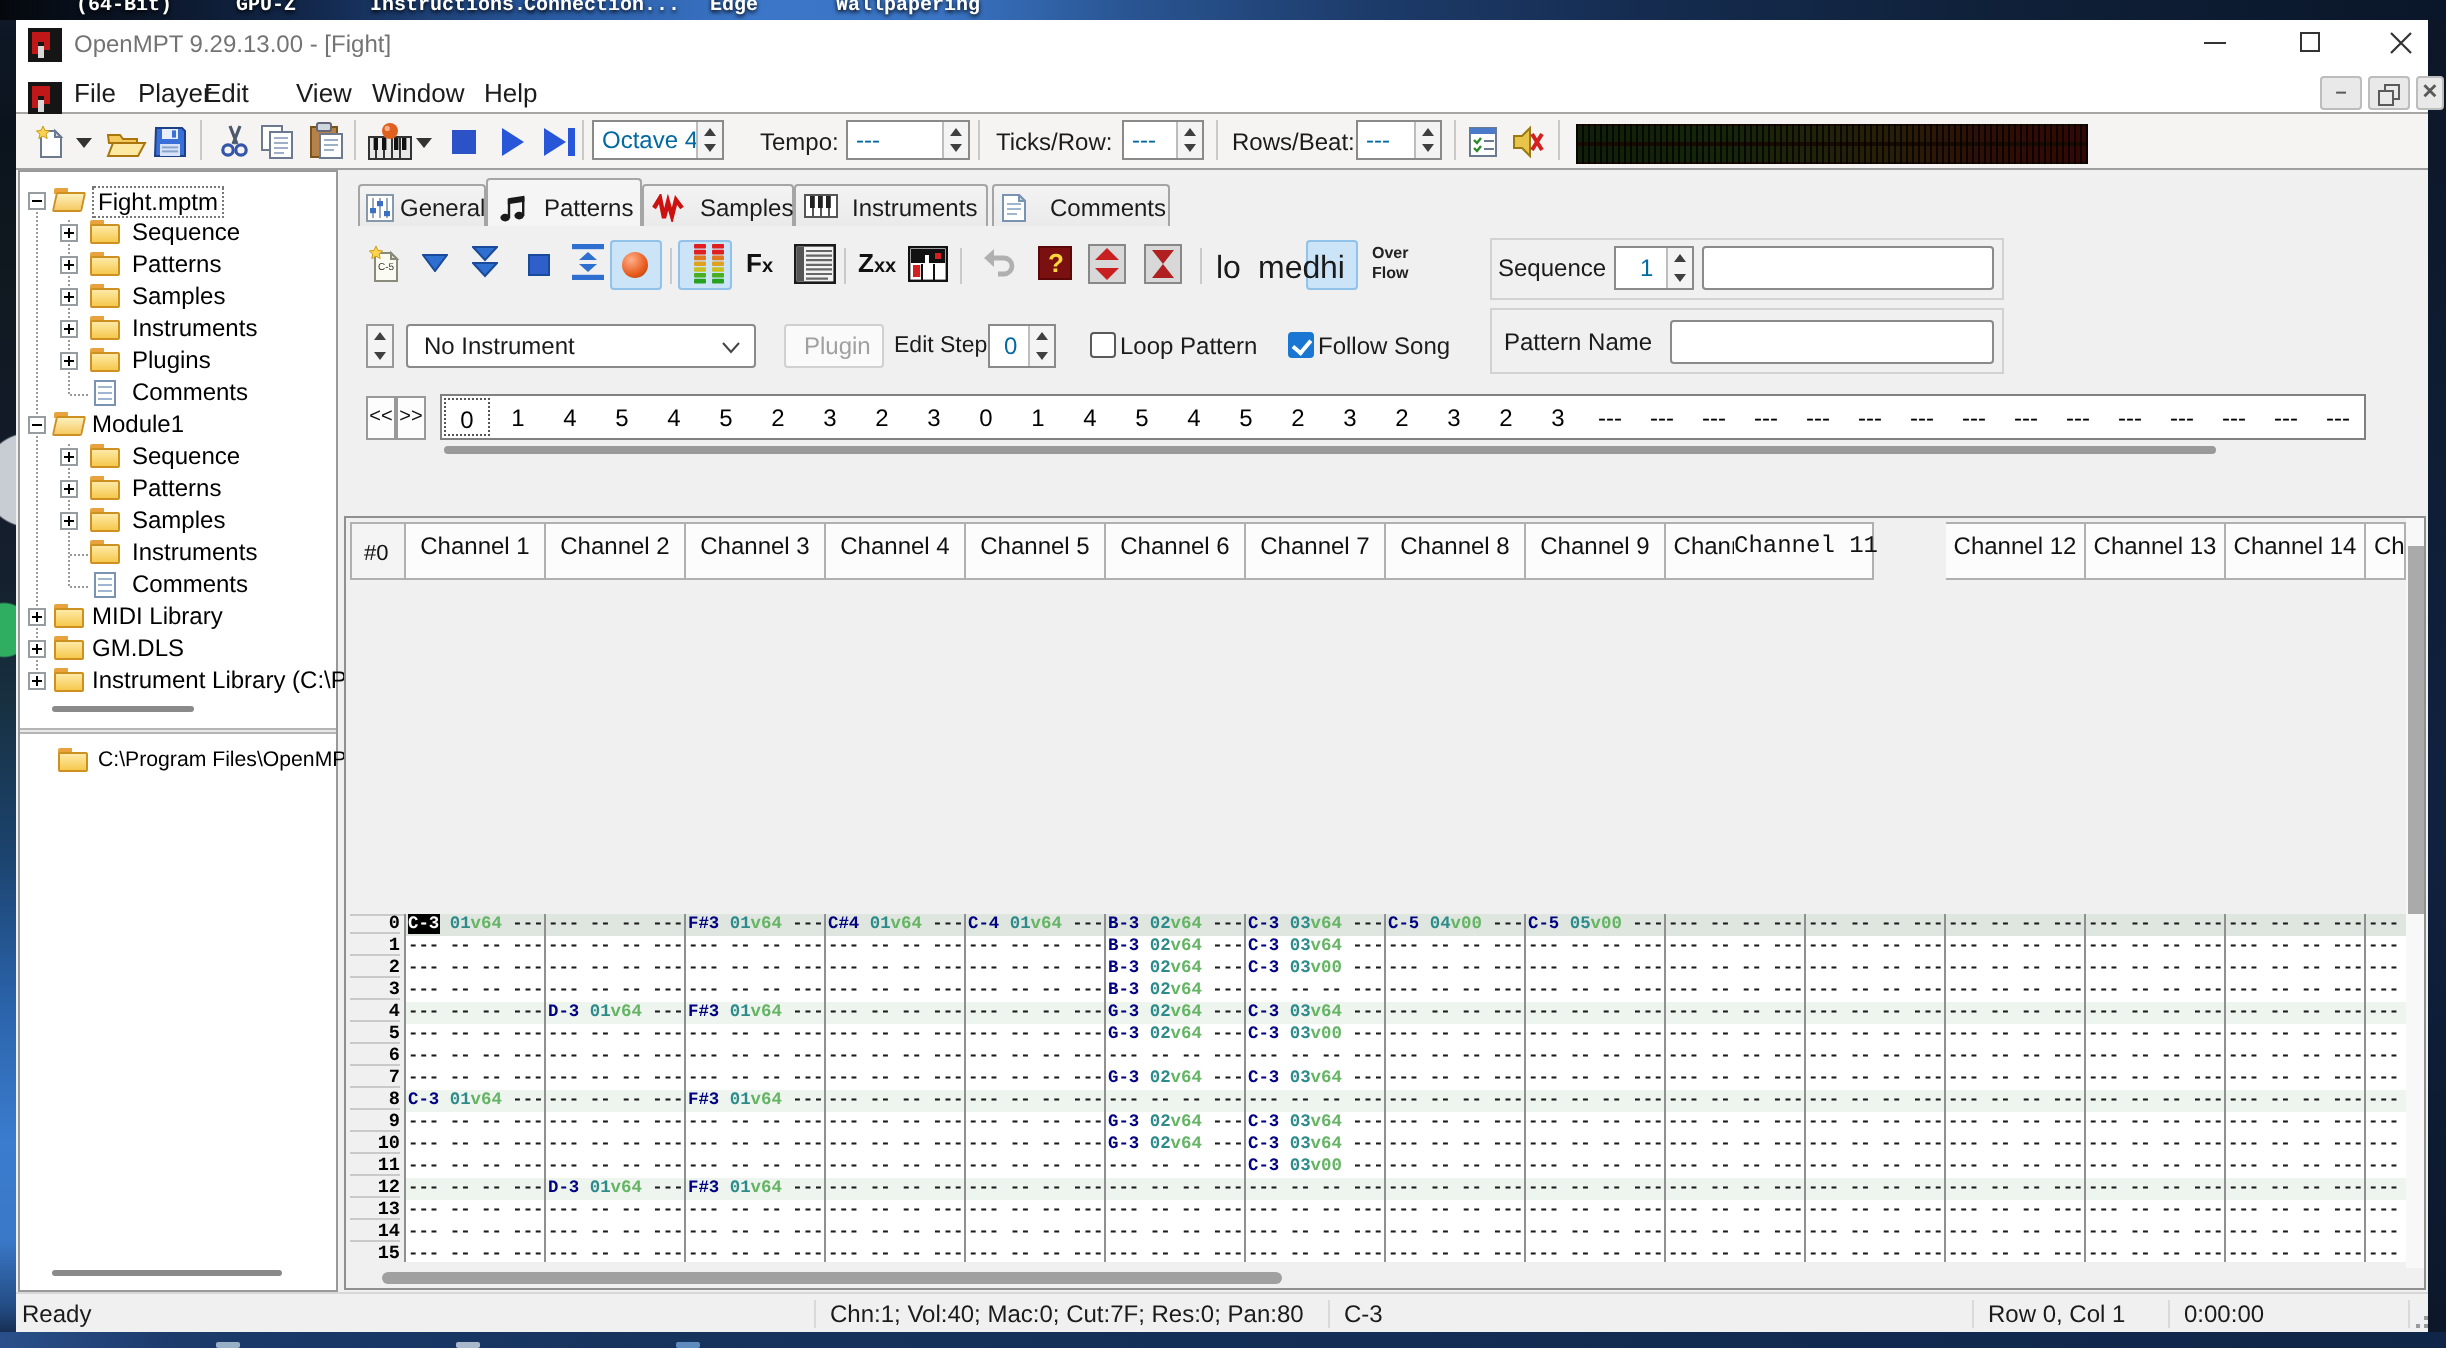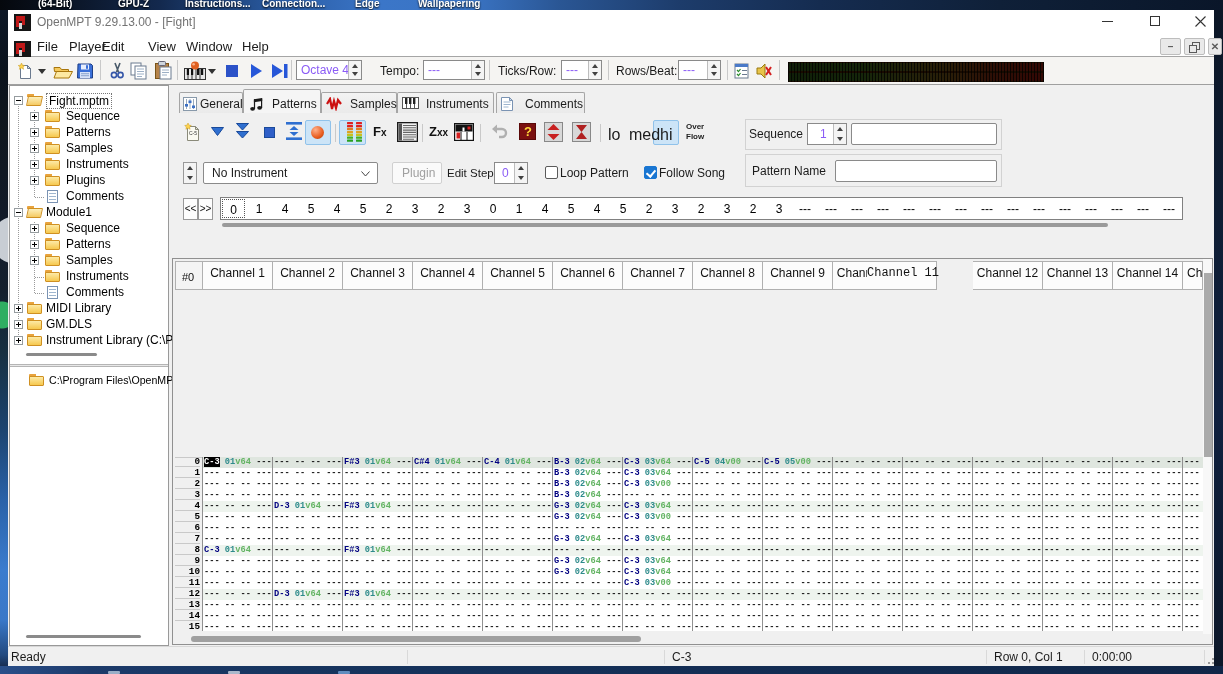--- a/index.html
+++ b/index.html
@@ -2,21 +2,21 @@
 <html><head>
 <meta charset="utf-8">
 <style>
 * { margin:0; padding:0; box-sizing:border-box; }
 html,body { width:1223px; height:674px; overflow:hidden; font-family:"Liberation Sans",sans-serif; }
 #screen { position:absolute; left:0; top:0; width:1223px; height:674px; background:#0b1f38; overflow:hidden; }
 .abs { position:absolute; }
 
 
 #deskTop { left:0; top:0; width:1223px; height:10px;
-  background:linear-gradient(90deg,#05080d 0,#0a1322 60px,#13294e 160px,#2a5ca4 280px,#3b76c8 380px,#3a74c4 470px,#2a5694 560px,#1d3c6b 680px,#152c50 820px,#0f2038 1000px,#0a1629 1223px); }
+  background:linear-gradient(90deg,#05080d 0,#0a1322 60px,#13294e 160px,#2a5ca4 280px,#3b76c8 380px,#3a74c4 470px,#2a5694 560px,#1d3c6b 680px,#152c50 820px,#0f2038 1000px,#0a1629 1223px);font-family:Liberation Mono, monospace; }
 #deskTop .dtxt { position:absolute; top:-2px; color:#fff; font-size:10px; font-weight:bold; text-shadow:0 1px 2px #000; white-space:nowrap; }
 #deskLeft { left:0; top:10px; width:8px; height:658px;
   background:
     radial-gradient(circle at 15px 230px, #c8cdd4 0 23px, transparent 24px),
     radial-gradient(circle at 2px 305px, #2fae62 0 13px, transparent 14px),
     linear-gradient(180deg,#0e1826 0,#0b131d 60px,#10181f 120px,#121a28 200px,#15202e 280px,#173040 340px,#1c4470 420px,#2a62a8 490px,#3b7cce 560px,#3a78c8 610px,#224a80 645px,#16294a 658px); }
 #deskRight { left:1214px; top:10px; width:9px; height:658px;
   background:linear-gradient(180deg,#0c1626 0,#0e1d33 200px,#102140 400px,#0d1b31 560px,#0c1729 658px); }
 #taskbar { left:0; top:666px; width:1223px; height:8px; background:linear-gradient(90deg,#2a4f8a 0,#1c3a6a 90px,#16345e 300px,#132d54 700px,#102648 1223px); }
 .tbico { position:absolute; top:671px; width:12px; height:3px; border-radius:1px; background:#cfe0f0; opacity:.7; }
@@ -35,21 +35,21 @@
 
 
 #menubar { position:absolute; left:0; top:24px; width:1206px; height:23px; background:#ffffff; border-bottom:1px solid #a5a5a5; }
 .mitem { position:absolute; top:5px; font-size:13px; color:#1b1b1b; }
 .mdibtn { position:absolute; top:4px; width:21px; height:17px; background:#e9e9e9; border:1px solid #bdbdbd; border-radius:2px; color:#5a5a5a; font-size:10px; text-align:center; line-height:15px; font-weight:bold; }
 
 
 #toolbar { position:absolute; left:0; top:47px; width:1206px; height:28px; background:#f5f4f2; border-bottom:1px solid #9f9f9f; }
 .tsep { position:absolute; top:3px; width:1px; height:20px; background:#c9c9c9; }
 .tlabel { position:absolute; font-size:12px; color:#1b1b1b; top:7px; }
-.field { position:absolute; top:3px; height:20px; background:#fff; border:1px solid #8a8a8a; font-size:12px; color:#8b5cf6; }
+.field { position:absolute; top:3px; height:20px; background:#fff; border:1px solid #8a8a8a; font-size:12px; color:#0369a1; }
 .field .v { position:absolute; left:4px; top:2px; }
 .spin { position:absolute; right:0; top:0; width:13px; height:100%; border-left:1px solid #bdbdbd; background:#f4f4f4; }
 .spin:before { content:""; position:absolute; left:3px; top:3px; border-left:3.5px solid transparent; border-right:3.5px solid transparent; border-bottom:4px solid #404040; }
 .spin:after { content:""; position:absolute; left:3px; bottom:3px; border-left:3.5px solid transparent; border-right:3.5px solid transparent; border-top:4px solid #404040; }
 
 
 .chk { position:absolute; width:13px; height:13px; border:1px solid #5a5a5a; background:#fff; border-radius:2px; }
 .chk.on { background:#1976d2; border-color:#1976d2; }
 .chk.on:before { content:""; position:absolute; left:3px; top:1px; width:4px; height:7px; border:solid #fff; border-width:0 2px 2px 0; transform:rotate(40deg); }
 
@@ -670,20 +670,21 @@
       <div class="abs pdata" style="left:871px;top:198px;width:68px;"><div>--- -- -- ---</div><div>--- -- -- ---</div><div>--- -- -- ---</div><div>--- -- -- ---</div><div>--- -- -- ---</div><div>--- -- -- ---</div><div>--- -- -- ---</div><div>--- -- -- ---</div><div>--- -- -- ---</div><div>--- -- -- ---</div><div>--- -- -- ---</div><div>--- -- -- ---</div><div>--- -- -- ---</div><div>--- -- -- ---</div><div>--- -- -- ---</div><div>--- -- -- ---</div></div>
       <div class="abs pdata" style="left:941px;top:198px;width:68px;"><div>--- -- -- ---</div><div>--- -- -- ---</div><div>--- -- -- ---</div><div>--- -- -- ---</div><div>--- -- -- ---</div><div>--- -- -- ---</div><div>--- -- -- ---</div><div>--- -- -- ---</div><div>--- -- -- ---</div><div>--- -- -- ---</div><div>--- -- -- ---</div><div>--- -- -- ---</div><div>--- -- -- ---</div><div>--- -- -- ---</div><div>--- -- -- ---</div><div>--- -- -- ---</div></div>
       <div class="abs pdata" style="left:1011px;top:198px;width:17px;"><div>--- -- -- ---</div><div>--- -- -- ---</div><div>--- -- -- ---</div><div>--- -- -- ---</div><div>--- -- -- ---</div><div>--- -- -- ---</div><div>--- -- -- ---</div><div>--- -- -- ---</div><div>--- -- -- ---</div><div>--- -- -- ---</div><div>--- -- -- ---</div><div>--- -- -- ---</div><div>--- -- -- ---</div><div>--- -- -- ---</div><div>--- -- -- ---</div><div>--- -- -- ---</div></div>
       <div class="abs" style="left:0px;top:372px;width:1039px;height:13px;background:#f0f0f0;"></div>
       <div class="abs" style="left:18px;top:377px;width:450px;height:6px;background:#a0a0a0;border-radius:3px;"></div>
       <div class="abs" style="left:1030px;top:0px;width:9px;height:375px;background:#f8f8f8;"></div>
       <div class="abs" style="left:1031px;top:14px;width:8px;height:184px;background:#aaaaaa;"></div>
     </div>
     <div id="status">
       <span style="left:3px;">Ready</span>
+      <span style="left:407px;">Chn:1; Vol:40; Mac:0; Cut:7F; Res:0; Pan:80</span>
       <span style="left:664px;">C-3</span>
       <span style="left:986px;">Row 0, Col 1</span>
       <span style="left:1084px;">0:00:00</span>
       <i class="abs" style="left:399px;top:3px;width:1px;height:14px;background:#d9d9d9;"></i>
       <i class="abs" style="left:656px;top:3px;width:1px;height:14px;background:#d9d9d9;"></i>
       <i class="abs" style="left:978px;top:3px;width:1px;height:14px;background:#d9d9d9;"></i>
       <i class="abs" style="left:1076px;top:3px;width:1px;height:14px;background:#d9d9d9;"></i>
       <i class="abs" style="left:1196px;top:3px;width:1px;height:14px;background:#d9d9d9;"></i>
       <svg class="abs" style="left:1197px;top:8px;" width="10" height="10">
           <g fill="#9a9a9a">

